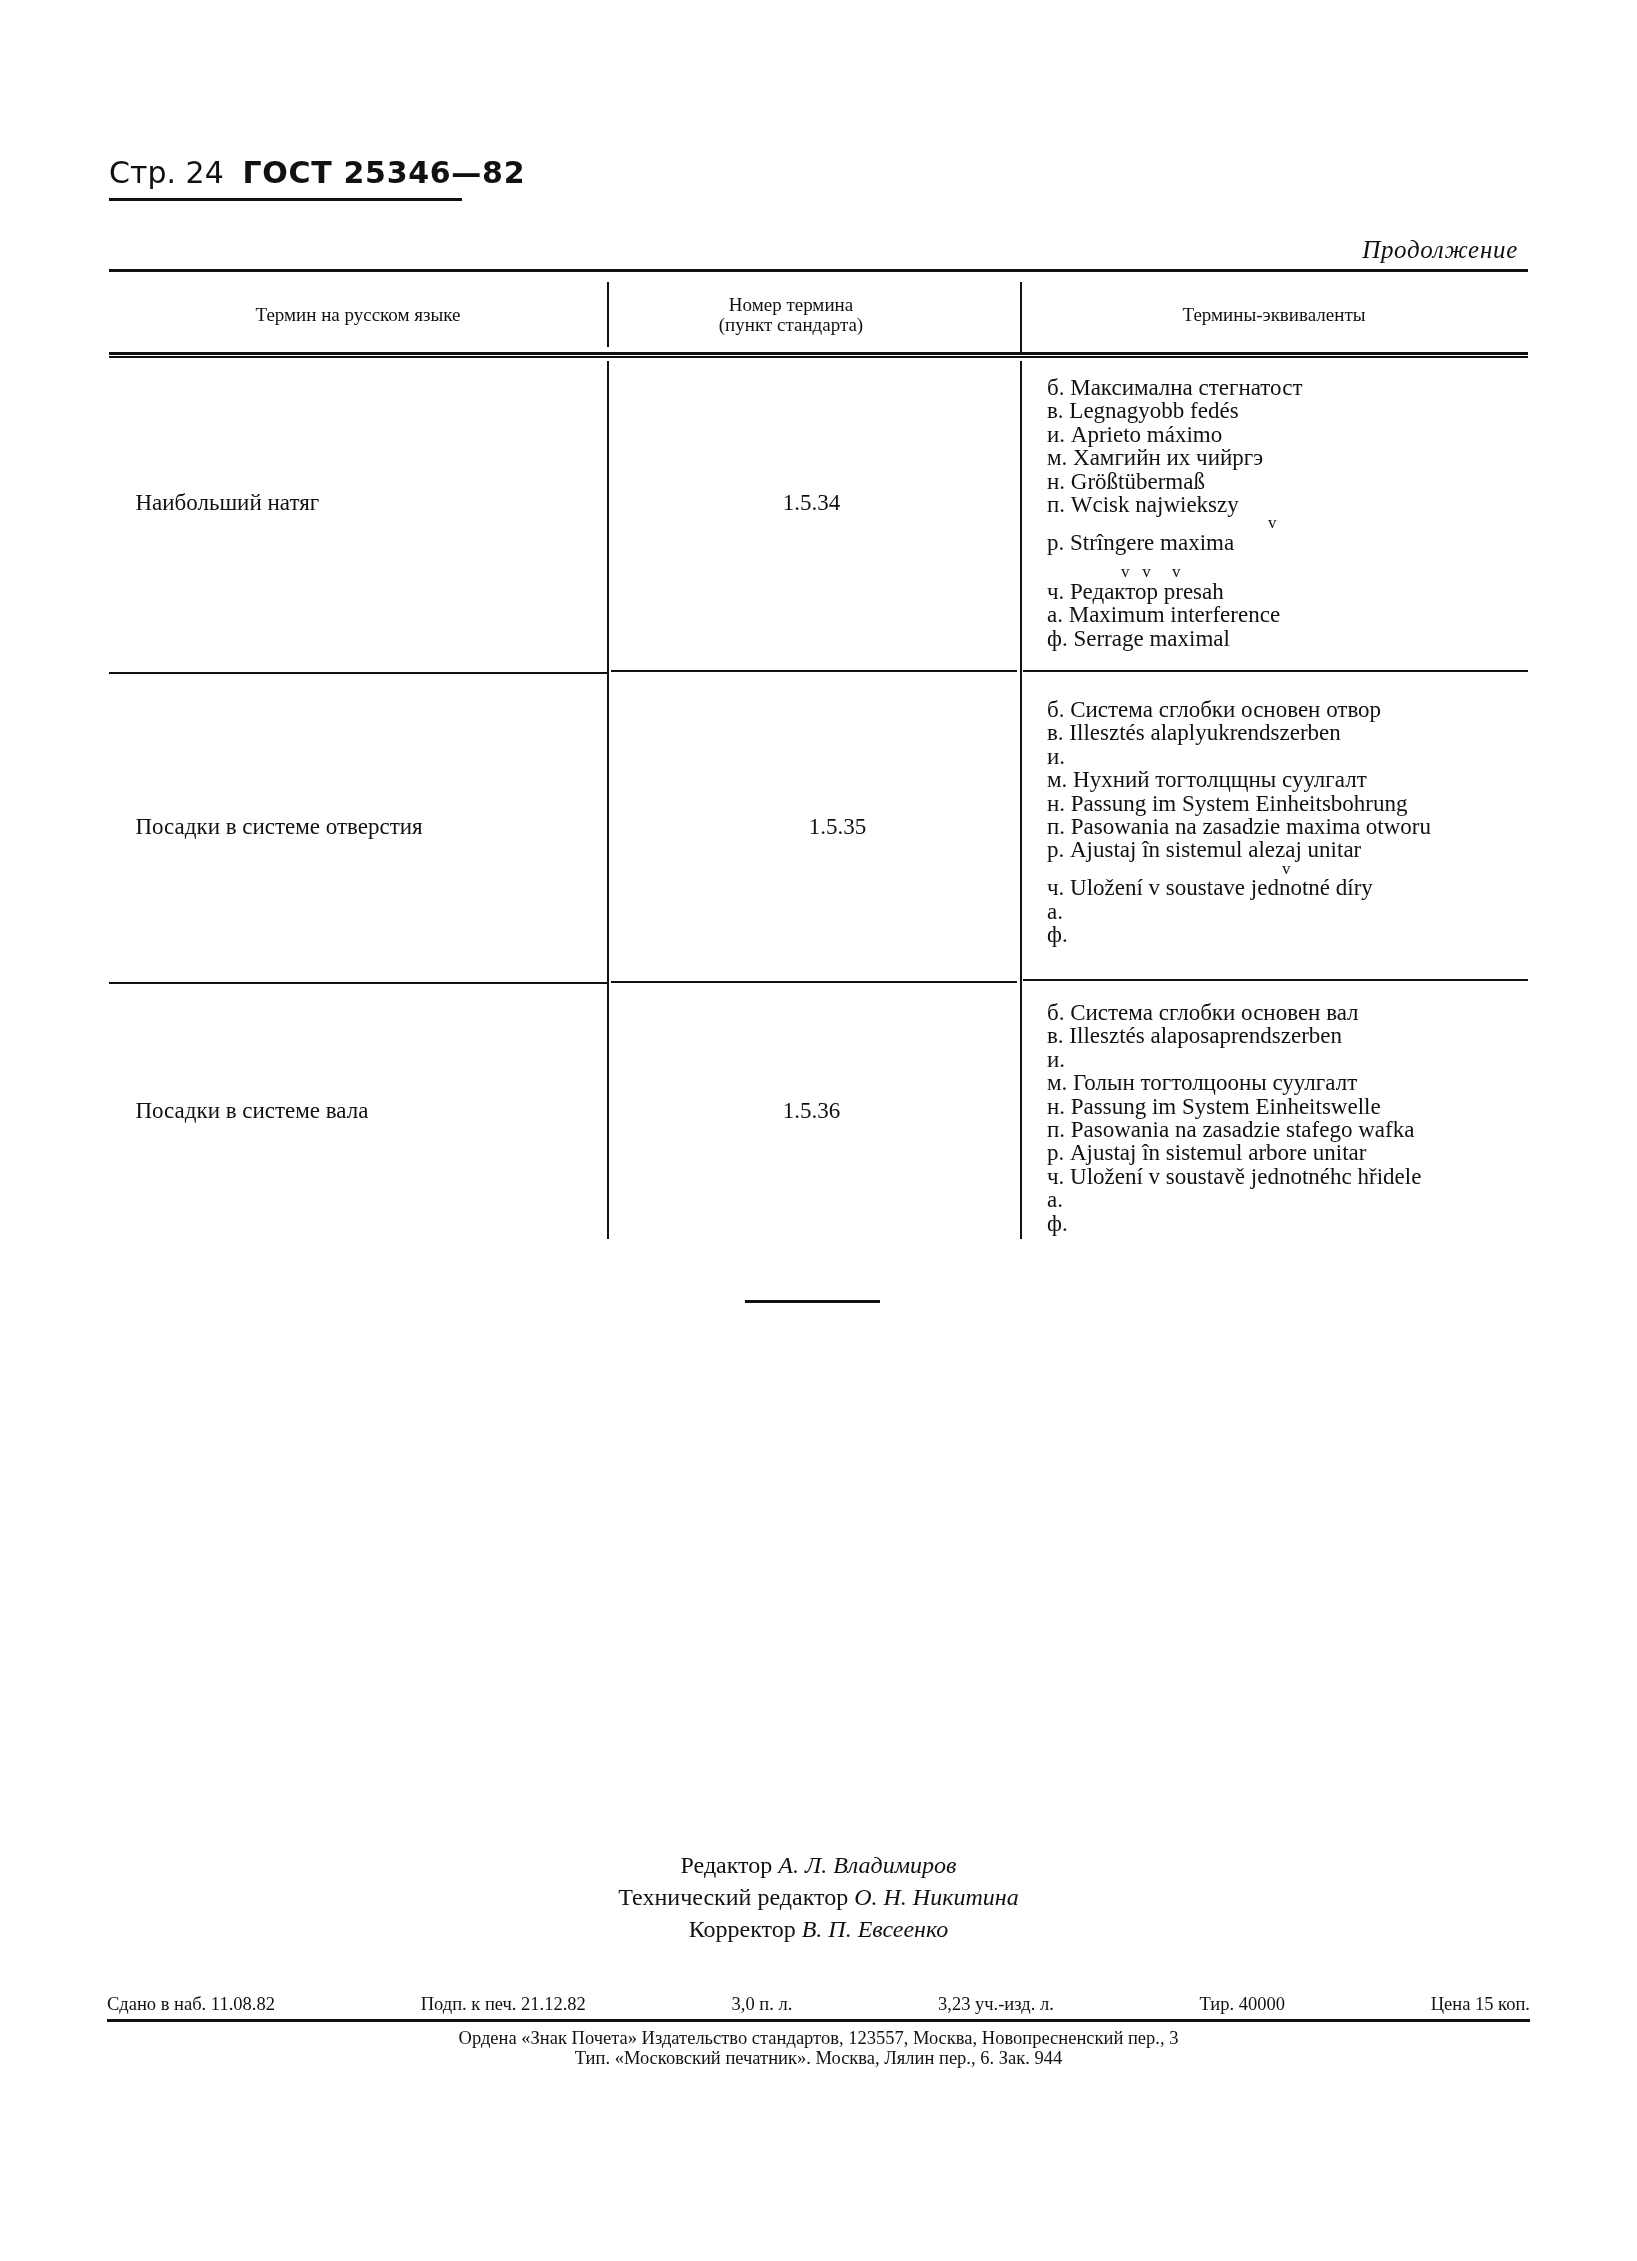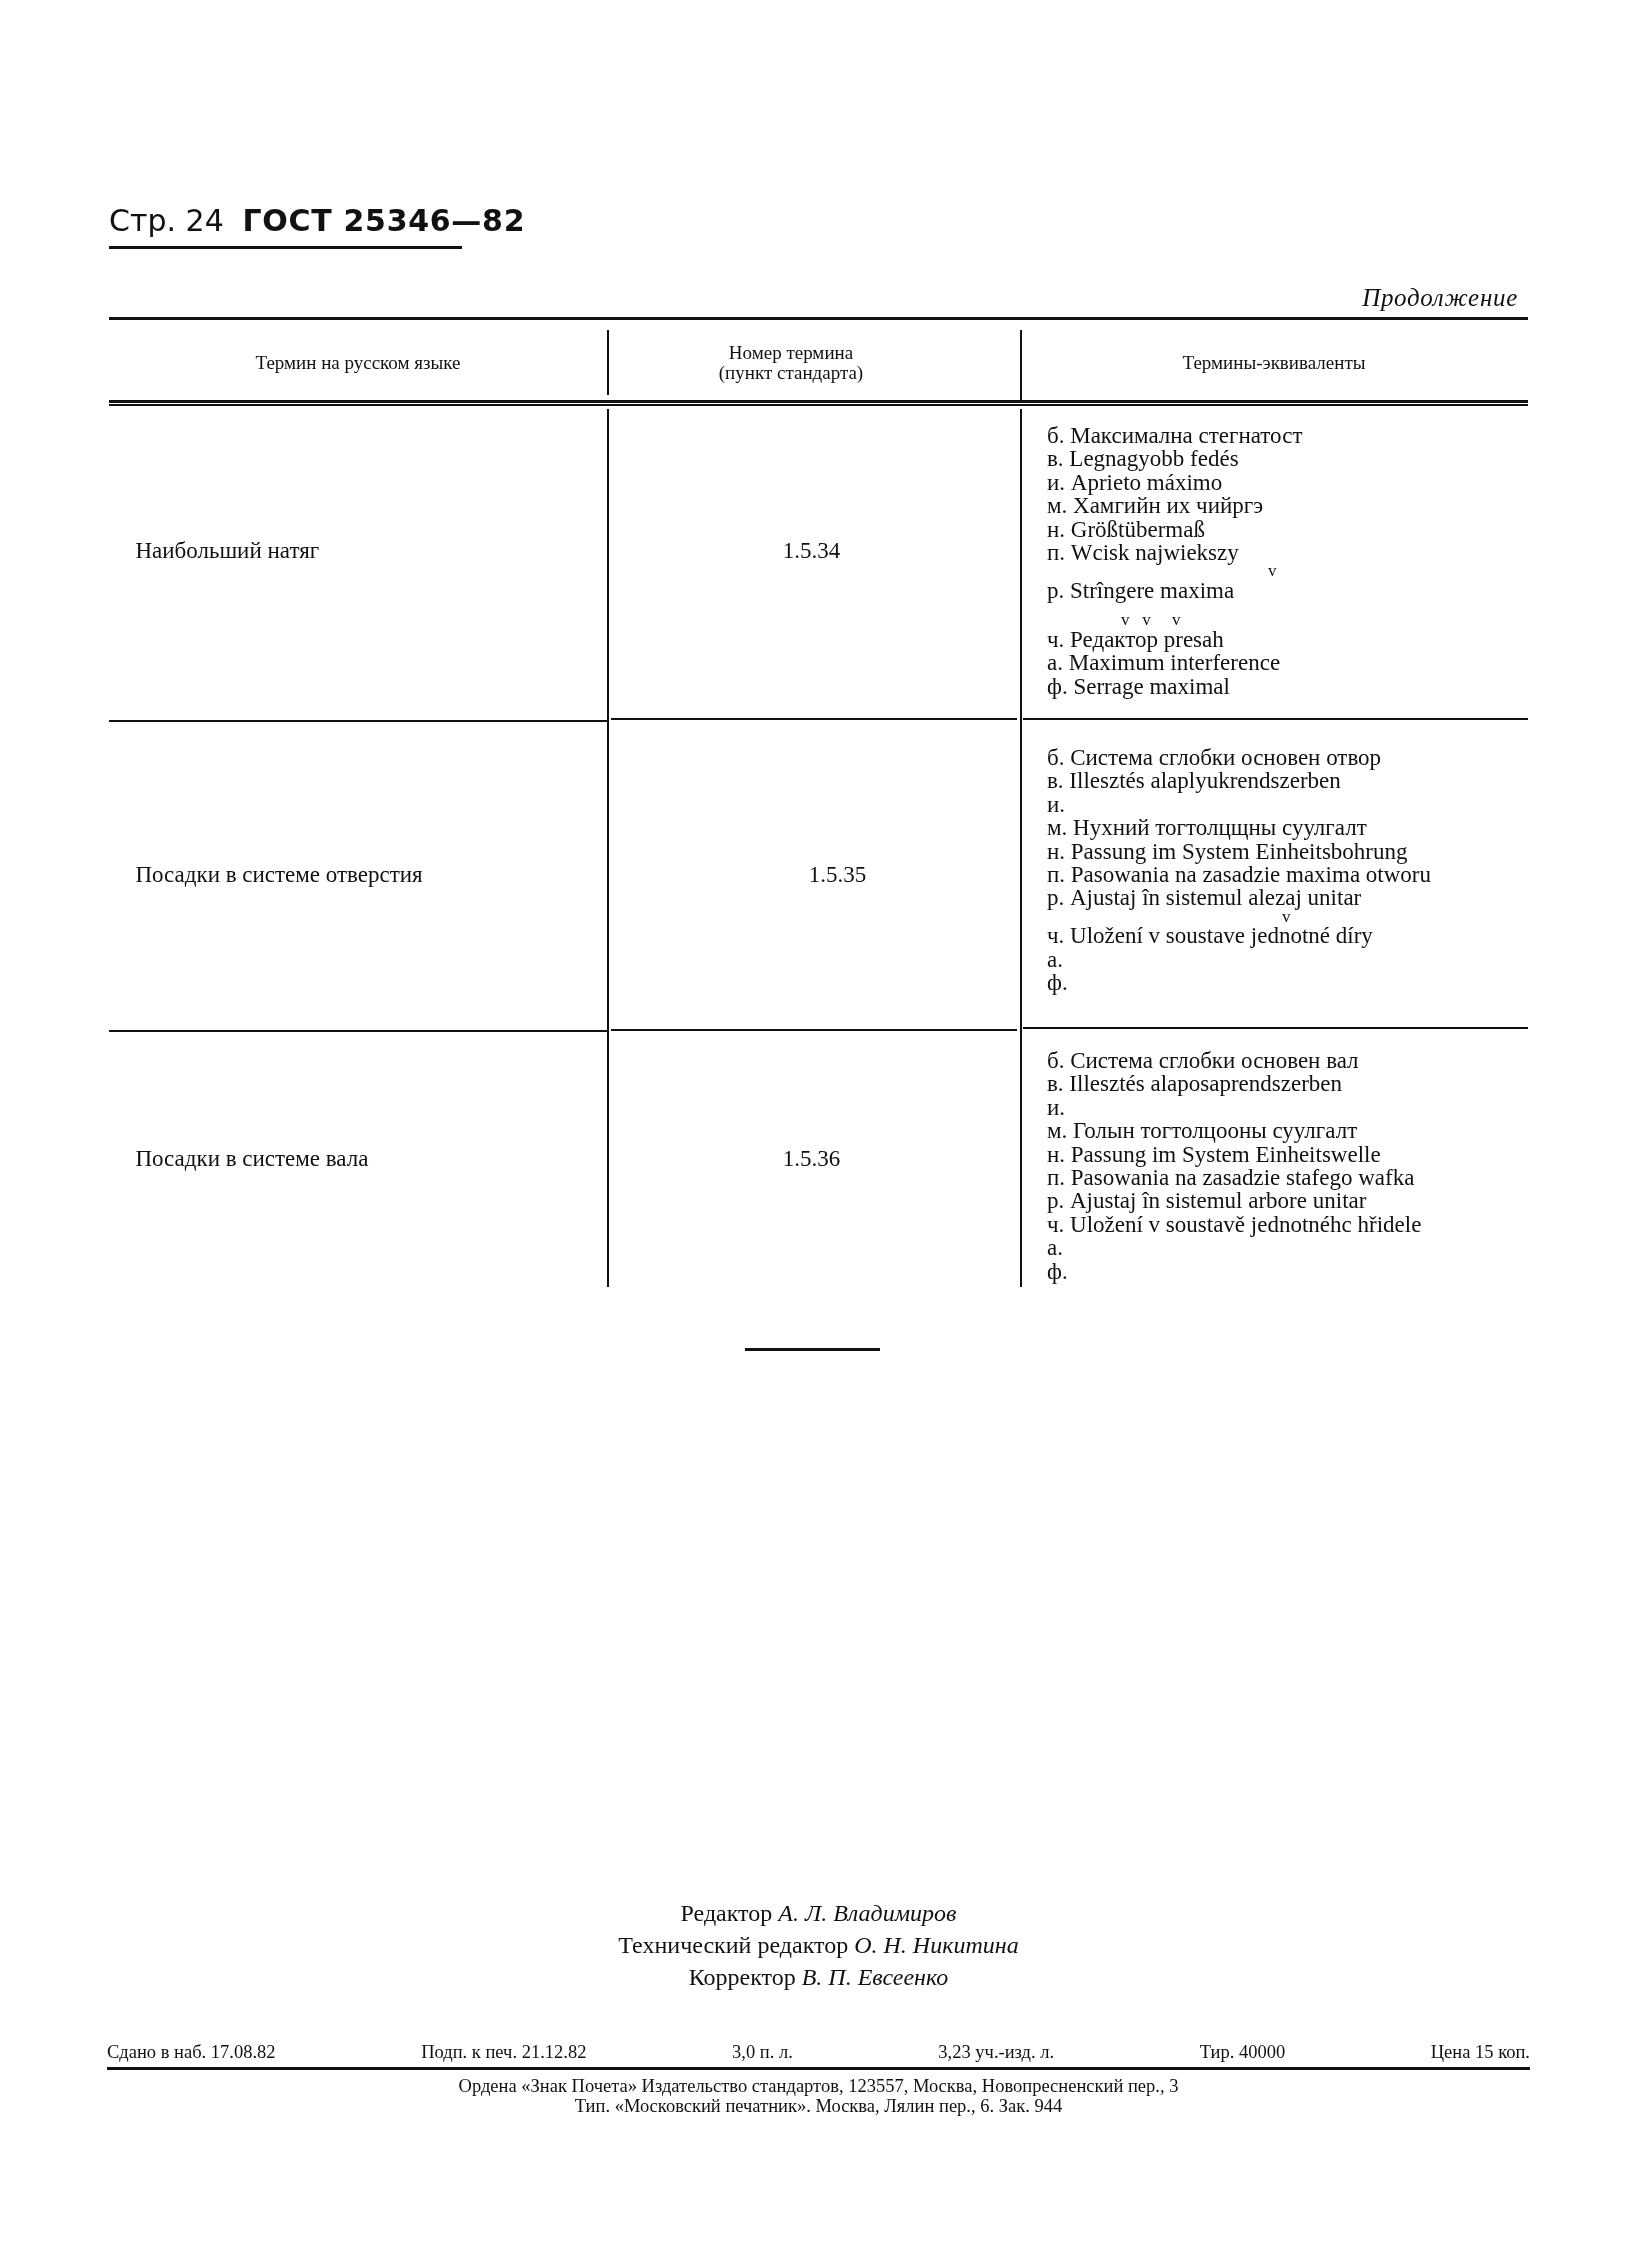--- a/index.html
+++ b/index.html
@@ -1,20 +1,20 @@
 <!DOCTYPE html>
 <html style="font-size:10.6px"><head>
 <meta charset="utf-8">
 <style>
   html, body { margin: 0; padding: 0; background: #ffffff; }
   body {
     width: 1637px; height: 2261px; position: relative; overflow: hidden;
     color: #111; font-family: "Liberation Serif", "DejaVu Serif", serif;
   }
-  .abs { position: absolute; margin-top: 48px; }
+  .abs { position: absolute; }
   
   .page-header {
     left: 109px; top: 158px; font-family: "DejaVu Sans", "Liberation Sans", sans-serif;
     font-size: 30px; white-space: nowrap; line-height: 1;
   }
   .page-header .gost { font-weight: bold; margin-left: 9.2px; letter-spacing: 0.7px; }
   .header-rule { left: 109px; top: 198px; width: 353px; height: 2.6px; background: #111; }
   .continuation {
     right: 119px; top: 236px; font-style: italic; font-size: 25px; letter-spacing: 0.7px;
   }
@@ -155,21 +155,21 @@
     <span>Технический редактор</span>
     <span class="name">О. Н. Никитина</span>
   </div>
   <div>
     <span>Корректор</span>
     <span class="name">В. П. Евсеенко</span>
   </div>
 </div>
 
 <div class="abs imprint-row">
-  <span>Сдано в наб. 17.08.82</span>
+  <span>Сдано в наб. 11.08.82</span>
   <span>Подп. к печ. 21.12.82</span>
   <span>3,0 п. л.</span>
   <span>3,23 уч.-изд. л.</span>
   <span>Тир. 40000</span>
   <span>Цена 15 коп.</span>
 </div>
 <div class="abs imprint-rule"></div>
 <div class="abs publisher">
   <div>Ордена «Знак Почета» Издательство стандартов, 123557, Москва, Новопресненский пер., 3</div>
   <div>Тип. «Московский печатник». Москва, Лялин пер., 6. Зак. 944</div>

